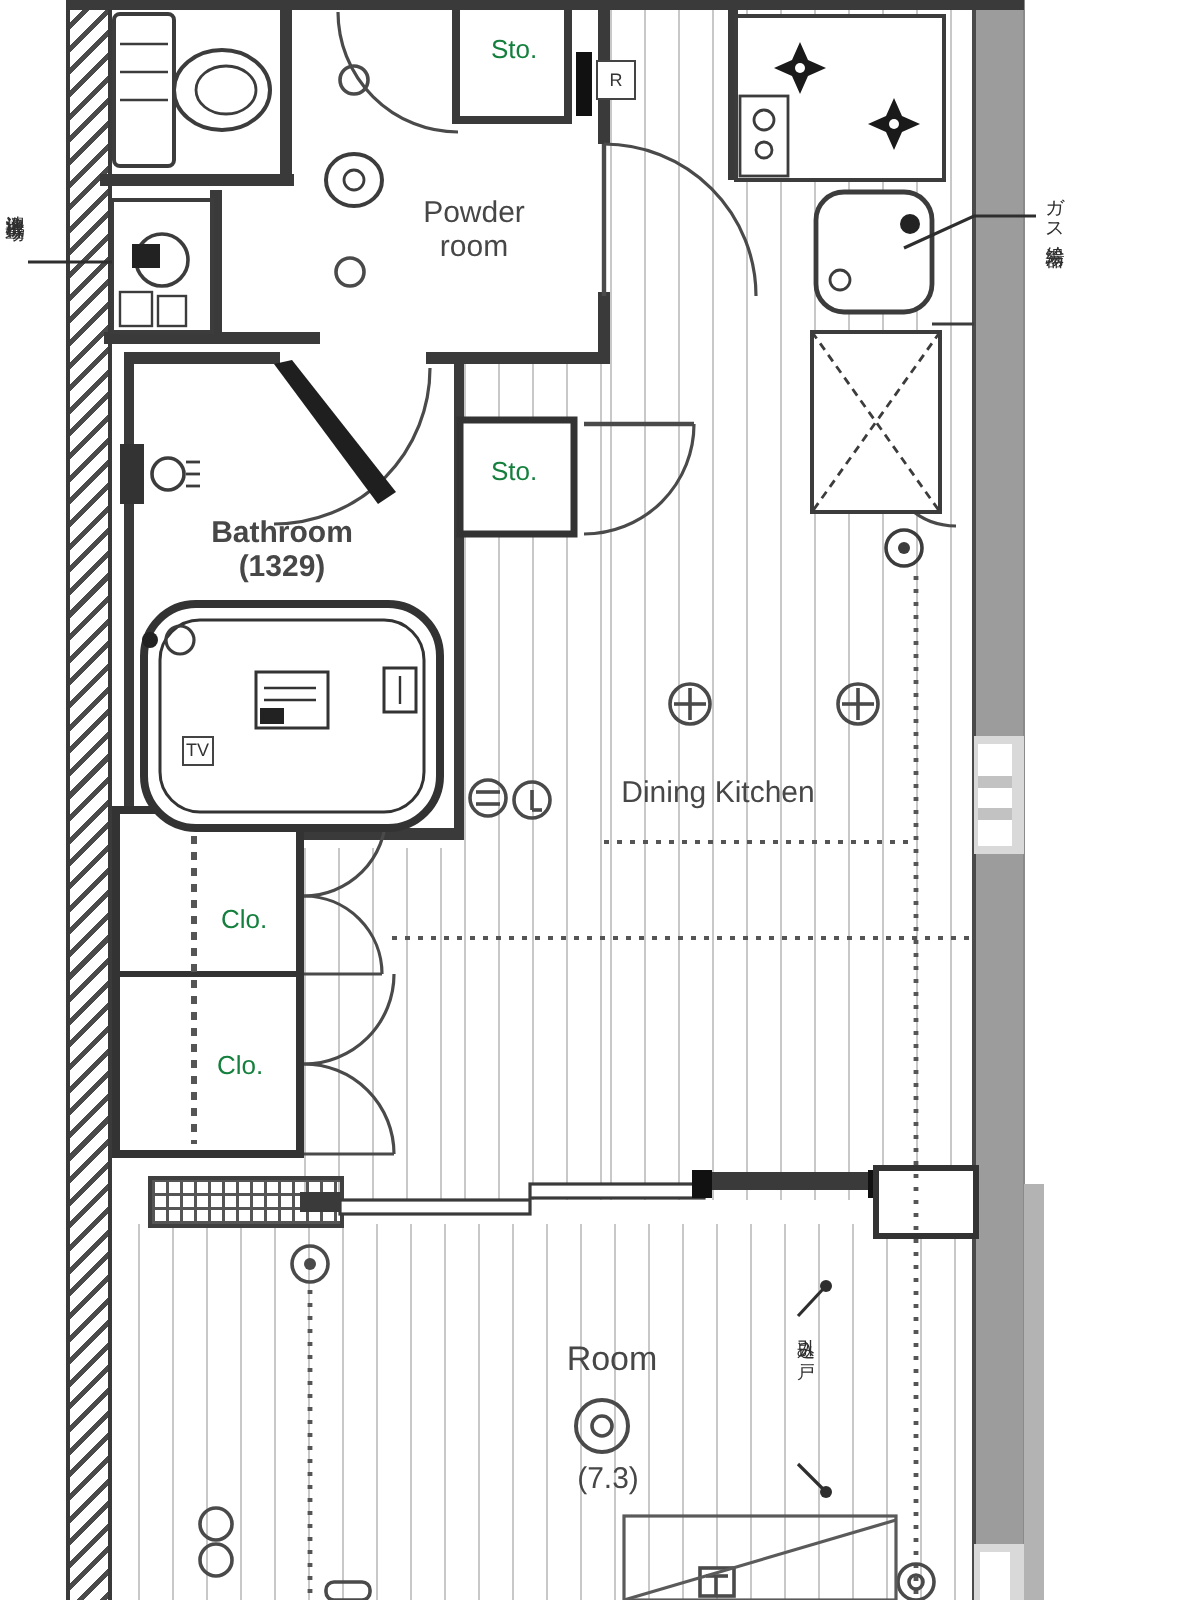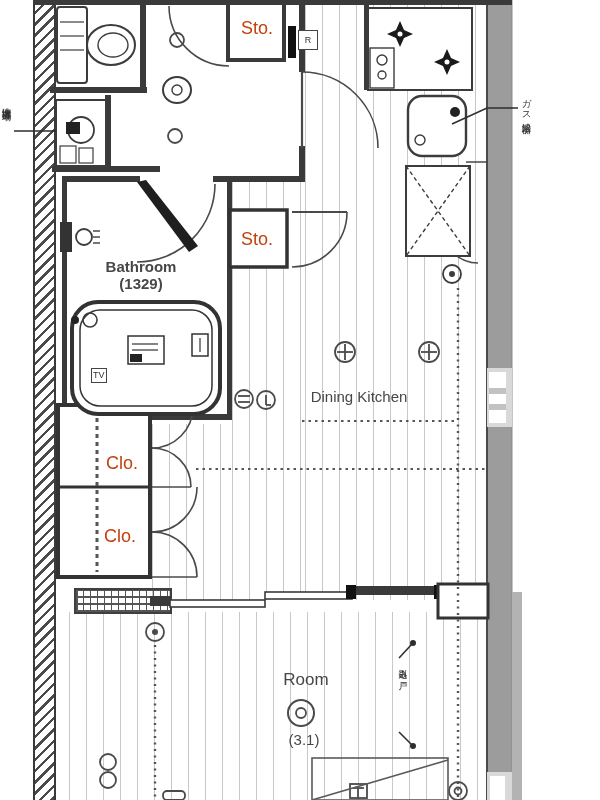--- a/index.html
+++ b/index.html
@@ -17,21 +17,21 @@
   .s3{left:152px;top:424px;width:80px;height:176px;}
   .s4{left:52px;top:612px;width:435px;height:188px;}
   
   .grille{left:74px;top:588px;width:94px;height:22px;border:2px solid #3f3f3f;
     background:repeating-linear-gradient(90deg,#555 0 1.5px,transparent 1.5px 7px),
                repeating-linear-gradient(0deg,#555 0 1.5px,transparent 1.5px 7px);}
   svg{position:absolute;left:0;top:0;}
   .lbl{position:absolute;text-align:center;white-space:nowrap;line-height:1.15;}
   .room-name{font-size:15px;color:#474747;}
   .room-big{font-size:17px;color:#474747;}
-  .small-lbl{font-size:18px;color:#c2410c;}
+  .small-lbl{font-size:13px;color:#15803d;}
   .tiny-box{font-size:9px;color:#333;border:1.5px solid #444;background:#fff;
             padding:0 1px;line-height:13px;}
   .v-note{writing-mode:vertical-rl;text-orientation:upright;font-size:9.5px;
           letter-spacing:1px;color:#2e2e2e;line-height:1;}
 </style>
 </head>
 <body>
 
 <div id="stage">
 
@@ -238,29 +238,33 @@
     <g stroke="#2e2e2e" fill="none" stroke-width="1.6">
       <line x1="14" y1="131" x2="56" y2="131"></line>
       <polyline points="452,124 487,108 518,108"></polyline>
       <polyline points="412,644 399,658"></polyline>
       <circle cx="413" cy="643" r="3" fill="#2e2e2e" stroke="none"></circle>
       <polyline points="399,732 412,745"></polyline>
       <circle cx="413" cy="746" r="3" fill="#2e2e2e" stroke="none"></circle>
     </g>
   </svg>
 
+  <div class="lbl room-name" style="left:197px;top:98px;width:80px;">
+    <div>Powder</div>
+    <div>room</div>
+  </div>
   <div class="lbl room-name" style="left:99px;top:258px;width:84px;font-weight:bold;">
     <div>Bathroom</div>
     <div>(1329)</div>
   </div>
   <div class="lbl room-name" style="left:288px;top:364px;width:142px;margin-top:24px;">
     <div>Dining Kitchen</div>
   </div>
   <div class="lbl room-big" style="left:266px;top:670px;width:80px;">Room</div>
-  <div class="lbl room-name" style="left:266px;top:731px;width:76px;">(3.1)</div>
+  <div class="lbl room-name" style="left:266px;top:731px;width:76px;">(7.3)</div>
 
   <div class="lbl small-lbl" style="left:100px;top:453px;width:44px;">Clo.</div>
   <div class="lbl small-lbl" style="left:98px;top:526px;width:44px;">Clo.</div>
   <div class="lbl small-lbl" style="left:234px;top:18px;width:46px;">Sto.</div>
   <div class="lbl small-lbl" style="left:234px;top:229px;width:46px;">Sto.</div>
 
   <div class="abs tiny-box" style="left:91px;top:368px;">TV</div>
   <div class="abs tiny-box" style="left:298px;top:30px;width:16px;text-align:center;line-height:18px;">R</div>
 
   <div class="abs v-note" style="left:2px;top:100px;">洗濯機置場</div>

